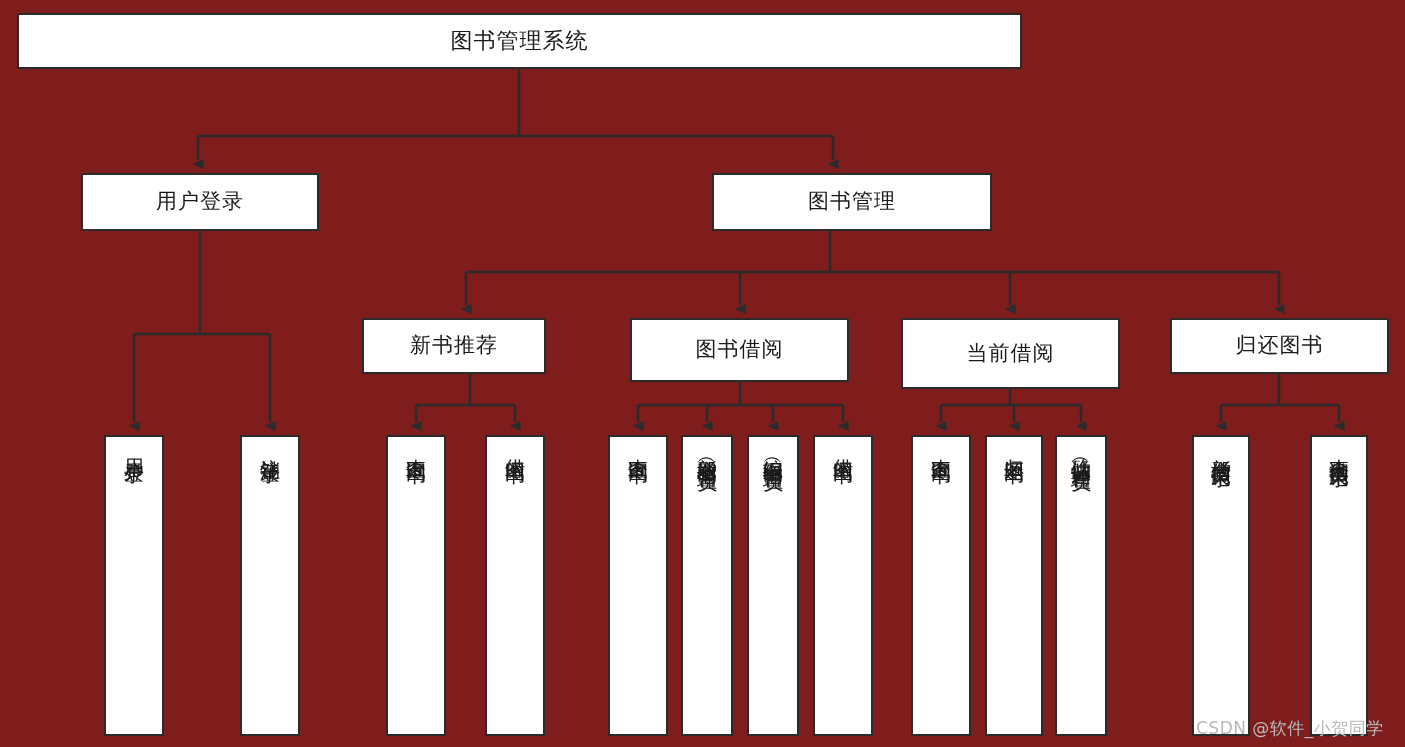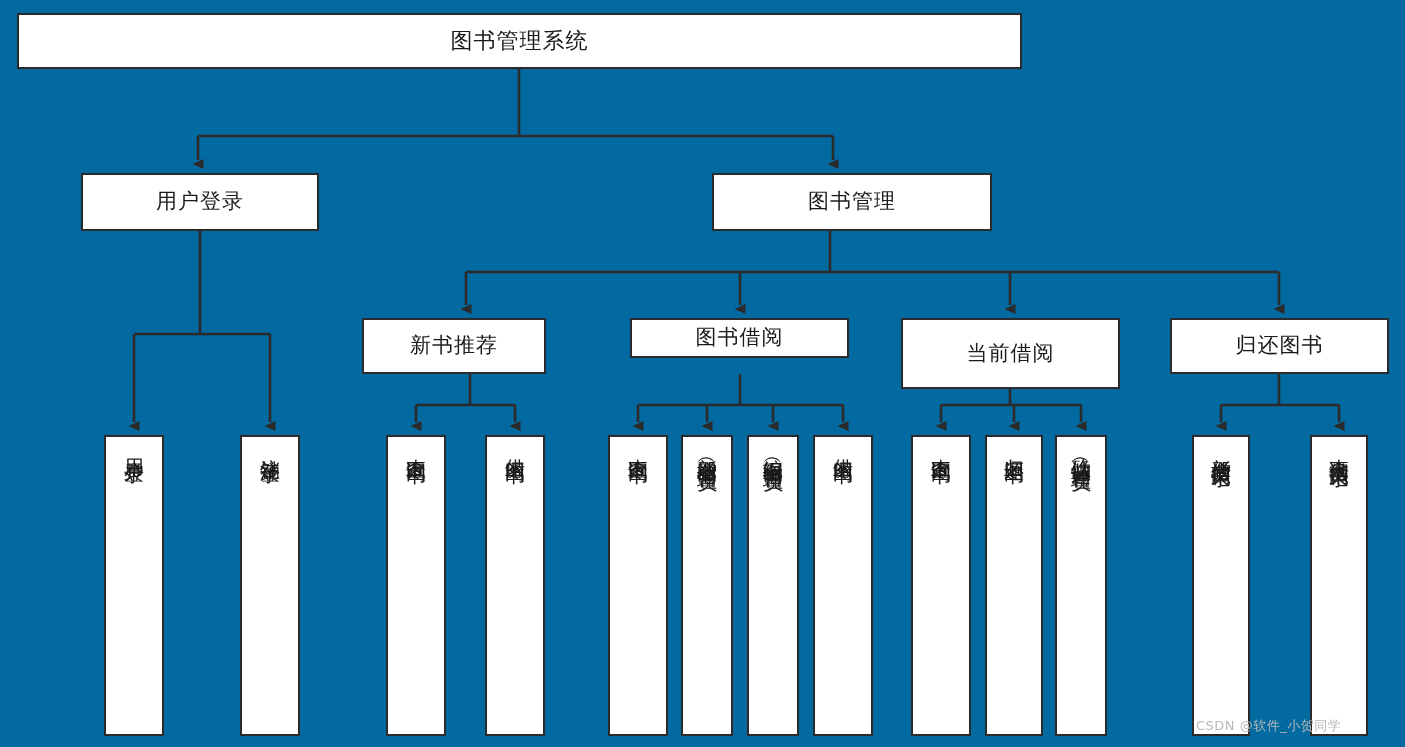--- a/index.html
+++ b/index.html
@@ -8,21 +8,21 @@
     padding: 0;
     background: #ffffff;
   }
   body {
     font-family: "DejaVu Sans", "Liberation Sans", sans-serif;
   }
   #canvas {
     position: relative;
     width: 1405px;
     height: 747px;
-    background: #0369a1;
+    background: #7f1d1d;
     overflow: hidden;
   }
   #edges {
     position: absolute;
     left: 0;
     top: 0;
     width: 1405px;
     height: 747px;
     pointer-events: none;
   }
@@ -53,21 +53,21 @@
     writing-mode: vertical-rl;
     text-orientation: upright;
     font-size: 20px;
     line-height: 1.45;
     letter-spacing: 2px;
     white-space: nowrap;
     text-align: center;
   }
   .watermark {
     position: absolute;
-    font-size: 13px;
+    font-size: 17px;
     color: #b9b9b9;
     letter-spacing: 0.5px;
     white-space: nowrap;
     user-select: none;
   }
 </style>
 </head>
 <body>
 
 <div id="canvas">
@@ -131,21 +131,21 @@
   <div class="node horiz" style="left:81px; top:173px; width:238px; height:58px;">
     <span>用户登录</span>
   </div>
   <div class="node horiz" style="left:712px; top:173px; width:280px; height:58px;">
     <span>图书管理</span>
   </div>
 
   <div class="node horiz" style="left:362px; top:318px; width:184px; height:56px;">
     <span>新书推荐</span>
   </div>
-  <div class="node horiz" style="left:630px; top:318px; width:219px; height:40px;">
+  <div class="node horiz" style="left:630px; top:318px; width:219px; height:64px;">
     <span>图书借阅</span>
   </div>
   <div class="node horiz" style="left:901px; top:318px; width:219px; height:71px;">
     <span>当前借阅</span>
   </div>
   <div class="node horiz" style="left:1170px; top:318px; width:219px; height:56px;">
     <span>归还图书</span>
   </div>
 
   <div class="node vert" style="left:104px; top:435px; width:60px; height:301px;">

